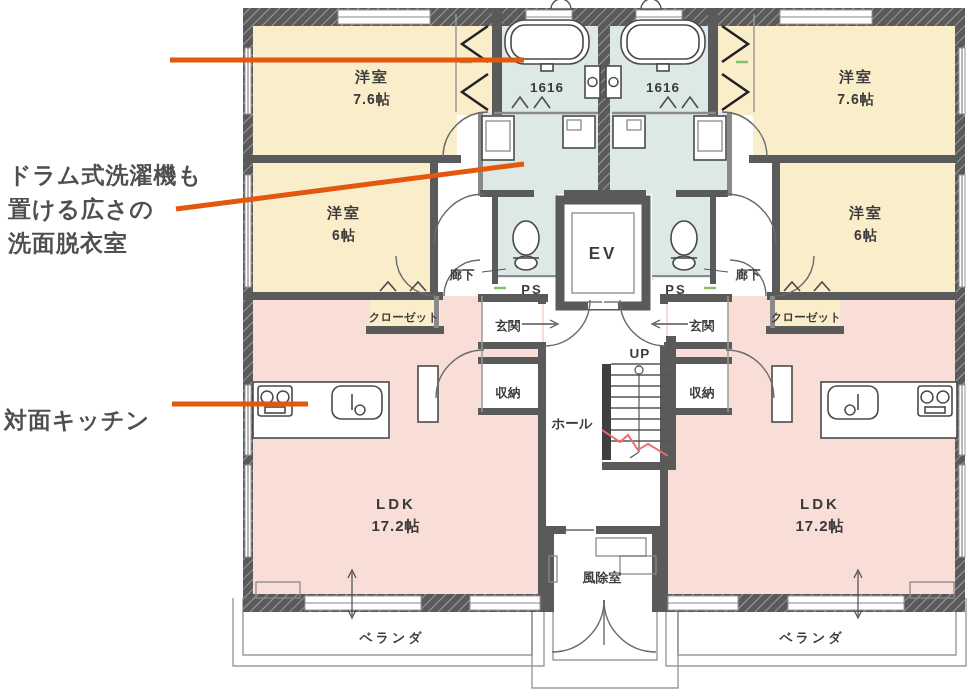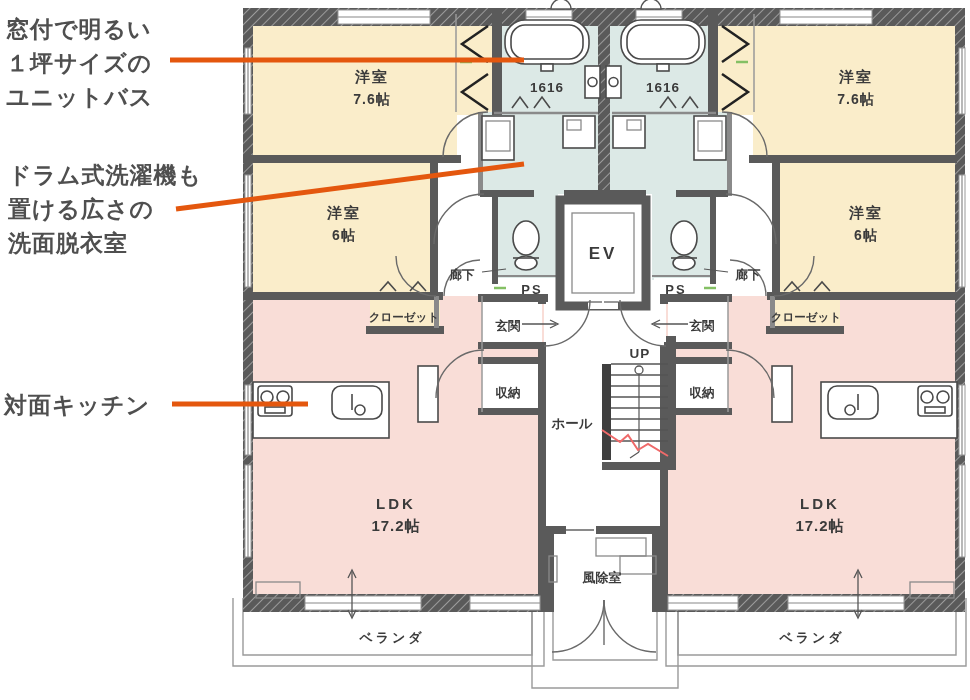--- a/index.html
+++ b/index.html
@@ -2,37 +2,34 @@
 <html><head>
 <meta charset="utf-8">
 <style>
   html,body{margin:0;padding:0;background:#fff;}
   #stage{position:relative;width:970px;height:700px;background:#ffffff;overflow:hidden;
          font-family:"Liberation Sans","DejaVu Sans",sans-serif;}
   .note{position:absolute;font-size:23px;font-weight:700;color:#4f4f4f;
         line-height:34px;letter-spacing:1px;white-space:pre-line;}
   #note-bath{left:6px;top:12px;}
   #note-laundry{left:8px;top:158px;}
-  #note-kitchen{left:4px;top:388px;}
+  #note-kitchen{left:4px;top:403px;}
   svg{position:absolute;left:0;top:0;}
   .lbl{fill:#3b3b3b;font-weight:700;text-anchor:middle;}
   .fx{fill:#ffffff;stroke:#4a4a4a;stroke-width:1.6;}
   .fxn{fill:none;stroke:#4a4a4a;stroke-width:1.6;}
   .thin{fill:none;stroke:#8a8a8a;stroke-width:1.3;}
   .arc{fill:none;stroke:#6a6a6a;stroke-width:1.4;}
   .caret{fill:none;stroke:#4a4a4a;stroke-width:1.6;}
 </style>
 </head>
 <body>
 
 <div id="stage">
 
-  <div class="note" id="note-bath">窓付で明るい
-１坪サイズの
-ユニットバス</div>
   <div class="note" id="note-laundry">ドラム式洗濯機も
 置ける広さの
 洗面脱衣室</div>
   <div class="note" id="note-kitchen">対面キッチン</div>
 
   <svg width="970" height="700" viewBox="0 0 970 700">
     <defs>
       <pattern id="hatch" patternUnits="userSpaceOnUse" width="7" height="7" patternTransform="rotate(45)">
         <rect width="7" height="7" fill="#5a5a5a"></rect>
         <line x1="0" y1="0" x2="0" y2="7" stroke="#9b9b9b" stroke-width="2"></line>

